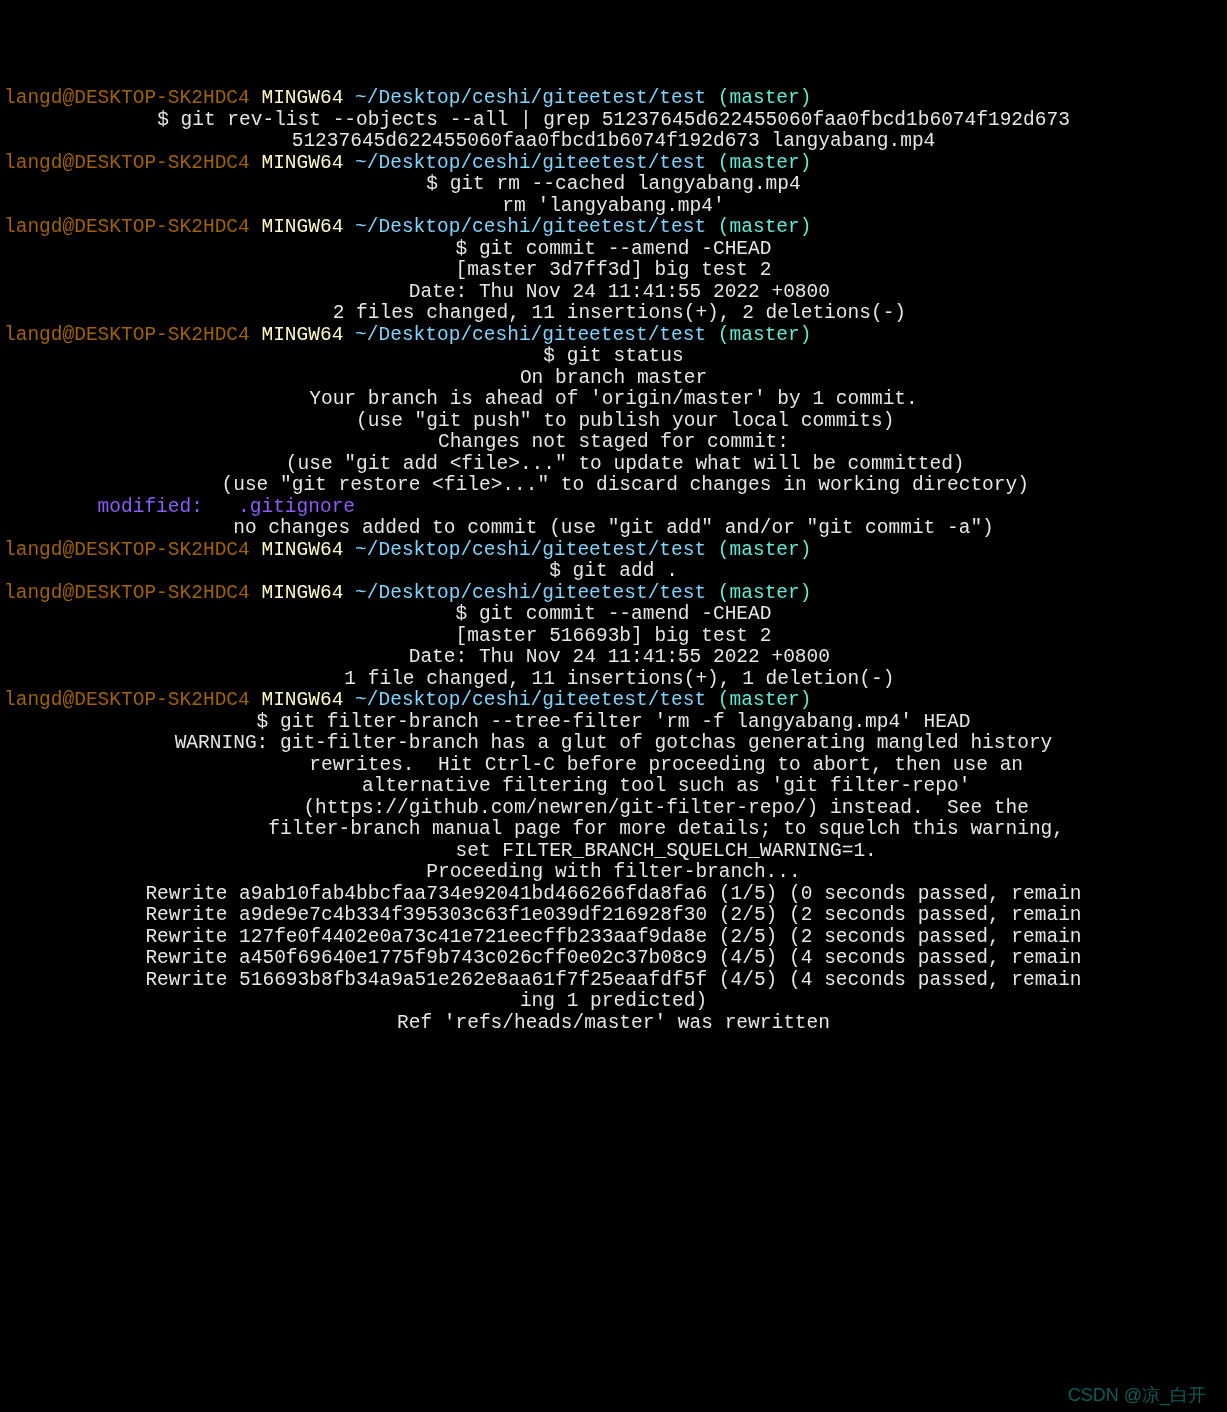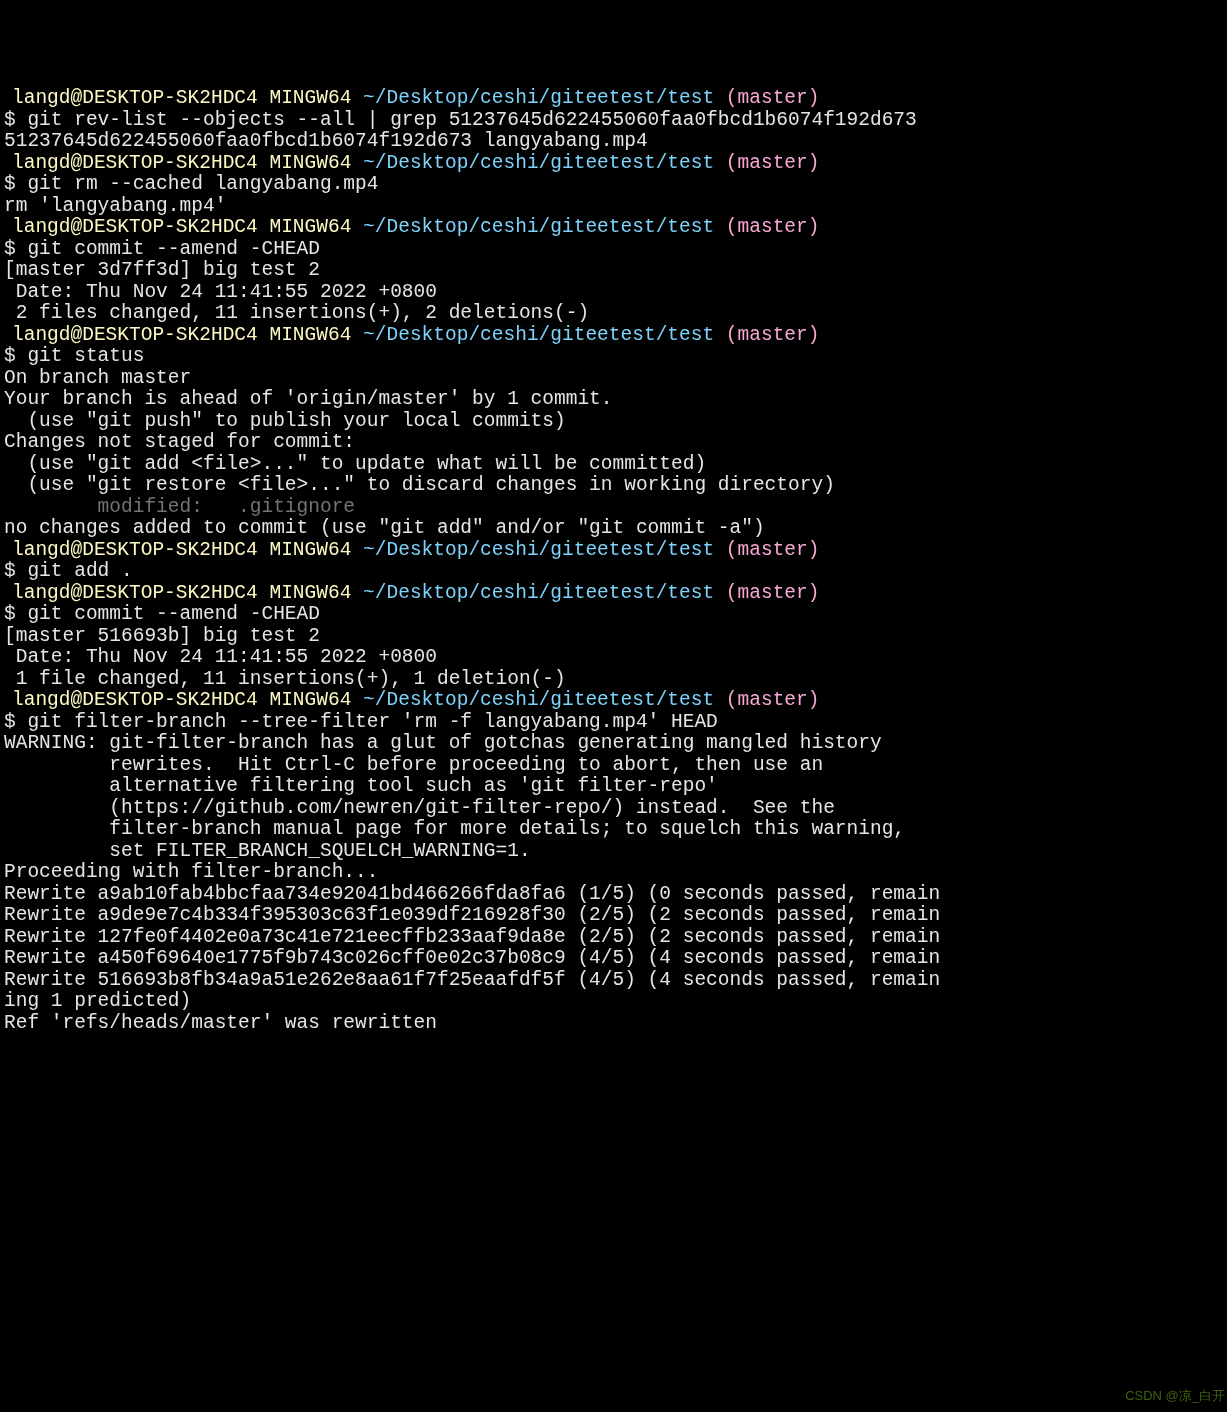--- a/index.html
+++ b/index.html
@@ -9,33 +9,33 @@
       font-size: 19.5px;
       line-height: 21.5px;
       color: #cccccc;
       padding: 2px 4px;
       white-space: pre;
       width: 1227px;
       height: 1412px;
       overflow: hidden;
       position: relative;
     }
-    .green { color: #fef9c3; margin-left: 8px; }
+    .green { color: #a16207; }
     .purple { color: #fef9c3; }
     .yellow { color: #7dd3fc; }
-    .cyan { color: #f9a8d4; margin-top: 44px; }
-    .white { color: #e5e5e5; }
-    .red { color: #737373; }
+    .cyan { color: #5eead4; margin-top: 44px; }
+    .white { color: #e5e5e5; text-align: center; }
+    .red { color: #8b5cf6; }
     .line { display: block; }
     .watermark {
       position: absolute;
       bottom: 6px;
-      right: 2px;
-      color: #4d7c0f;
-      font-size: 13px;
+      right: 21px;
+      color: #0f766e;
+      font-size: 18px;
       font-family: sans-serif;
       opacity: 0.8;
     }
   </style>
 </head>
 <body>
 
 
 
 <div id="terminal"><span class="line"><span class="green">langd@DESKTOP-SK2HDC4</span><span class="purple"> MINGW64 </span><span class="yellow">~/Desktop/ceshi/giteetest/test</span><span class="cyan"> (master)</span></span><span class="line white">$ git rev-list --objects --all | grep 51237645d622455060faa0fbcd1b6074f192d673</span><span class="line white">51237645d622455060faa0fbcd1b6074f192d673 langyabang.mp4</span><span class="line white"></span><span class="line"><span class="green">langd@DESKTOP-SK2HDC4</span><span class="purple"> MINGW64 </span><span class="yellow">~/Desktop/ceshi/giteetest/test</span><span class="cyan"> (master)</span></span><span class="line white">$ git rm --cached langyabang.mp4</span><span class="line white">rm 'langyabang.mp4'</span><span class="line white"></span><span class="line"><span class="green">langd@DESKTOP-SK2HDC4</span><span class="purple"> MINGW64 </span><span class="yellow">~/Desktop/ceshi/giteetest/test</span><span class="cyan"> (master)</span></span><span class="line white">$ git commit --amend -CHEAD</span><span class="line white">[master 3d7ff3d] big test 2</span><span class="line white"> Date: Thu Nov 24 11:41:55 2022 +0800</span><span class="line white"> 2 files changed, 11 insertions(+), 2 deletions(-)</span><span class="line white"></span><span class="line"><span class="green">langd@DESKTOP-SK2HDC4</span><span class="purple"> MINGW64 </span><span class="yellow">~/Desktop/ceshi/giteetest/test</span><span class="cyan"> (master)</span></span><span class="line white">$ git status</span><span class="line white">On branch master</span><span class="line white">Your branch is ahead of 'origin/master' by 1 commit.</span><span class="line white">  (use "git push" to publish your local commits)</span><span class="line white"></span><span class="line white">Changes not staged for commit:</span><span class="line white">  (use "git add &lt;file&gt;..." to update what will be committed)</span><span class="line white">  (use "git restore &lt;file&gt;..." to discard changes in working directory)</span><span class="line red">        modified:   .gitignore</span><span class="line white"></span><span class="line white">no changes added to commit (use "git add" and/or "git commit -a")</span><span class="line white"></span><span class="line"><span class="green">langd@DESKTOP-SK2HDC4</span><span class="purple"> MINGW64 </span><span class="yellow">~/Desktop/ceshi/giteetest/test</span><span class="cyan"> (master)</span></span><span class="line white">$ git add .</span><span class="line white"></span><span class="line"><span class="green">langd@DESKTOP-SK2HDC4</span><span class="purple"> MINGW64 </span><span class="yellow">~/Desktop/ceshi/giteetest/test</span><span class="cyan"> (master)</span></span><span class="line white">$ git commit --amend -CHEAD</span><span class="line white">[master 516693b] big test 2</span><span class="line white"> Date: Thu Nov 24 11:41:55 2022 +0800</span><span class="line white"> 1 file changed, 11 insertions(+), 1 deletion(-)</span><span class="line white"></span><span class="line"><span class="green">langd@DESKTOP-SK2HDC4</span><span class="purple"> MINGW64 </span><span class="yellow">~/Desktop/ceshi/giteetest/test</span><span class="cyan"> (master)</span></span><span class="line white">$ git filter-branch --tree-filter 'rm -f langyabang.mp4' HEAD</span><span class="line white">WARNING: git-filter-branch has a glut of gotchas generating mangled history</span><span class="line white">         rewrites.  Hit Ctrl-C before proceeding to abort, then use an</span><span class="line white">         alternative filtering tool such as 'git filter-repo'</span><span class="line white">         (https://github.com/newren/git-filter-repo/) instead.  See the</span><span class="line white">         filter-branch manual page for more details; to squelch this warning,</span><span class="line white">         set FILTER_BRANCH_SQUELCH_WARNING=1.</span><span class="line white">Proceeding with filter-branch...</span><span class="line white"></span><span class="line white">Rewrite a9ab10fab4bbcfaa734e92041bd466266fda8fa6 (1/5) (0 seconds passed, remain</span><span class="line white">Rewrite a9de9e7c4b334f395303c63f1e039df216928f30 (2/5) (2 seconds passed, remain</span><span class="line white">Rewrite 127fe0f4402e0a73c41e721eecffb233aaf9da8e (2/5) (2 seconds passed, remain</span><span class="line white">Rewrite a450f69640e1775f9b743c026cff0e02c37b08c9 (4/5) (4 seconds passed, remain</span><span class="line white">Rewrite 516693b8fb34a9a51e262e8aa61f7f25eaafdf5f (4/5) (4 seconds passed, remain</span><span class="line white">ing 1 predicted)</span><span class="line white">Ref 'refs/heads/master' was rewritten</span></div>

